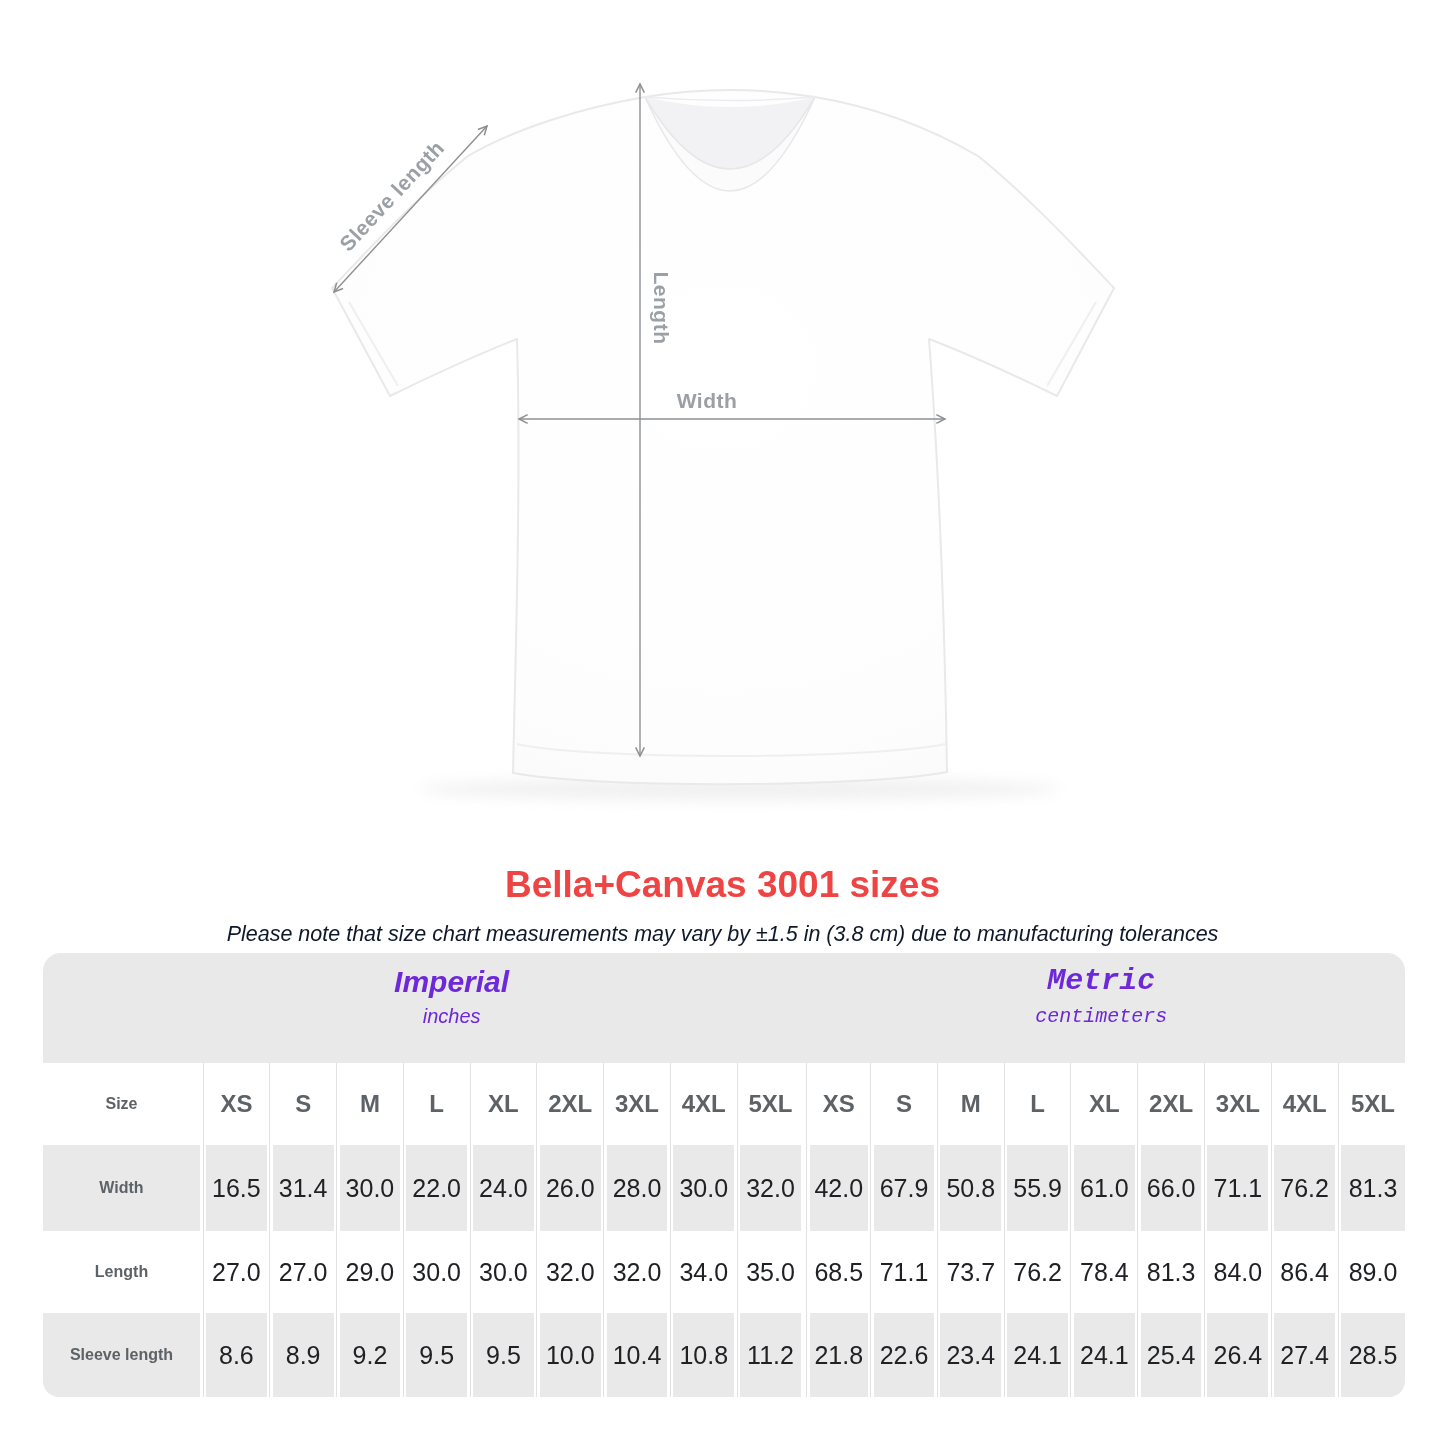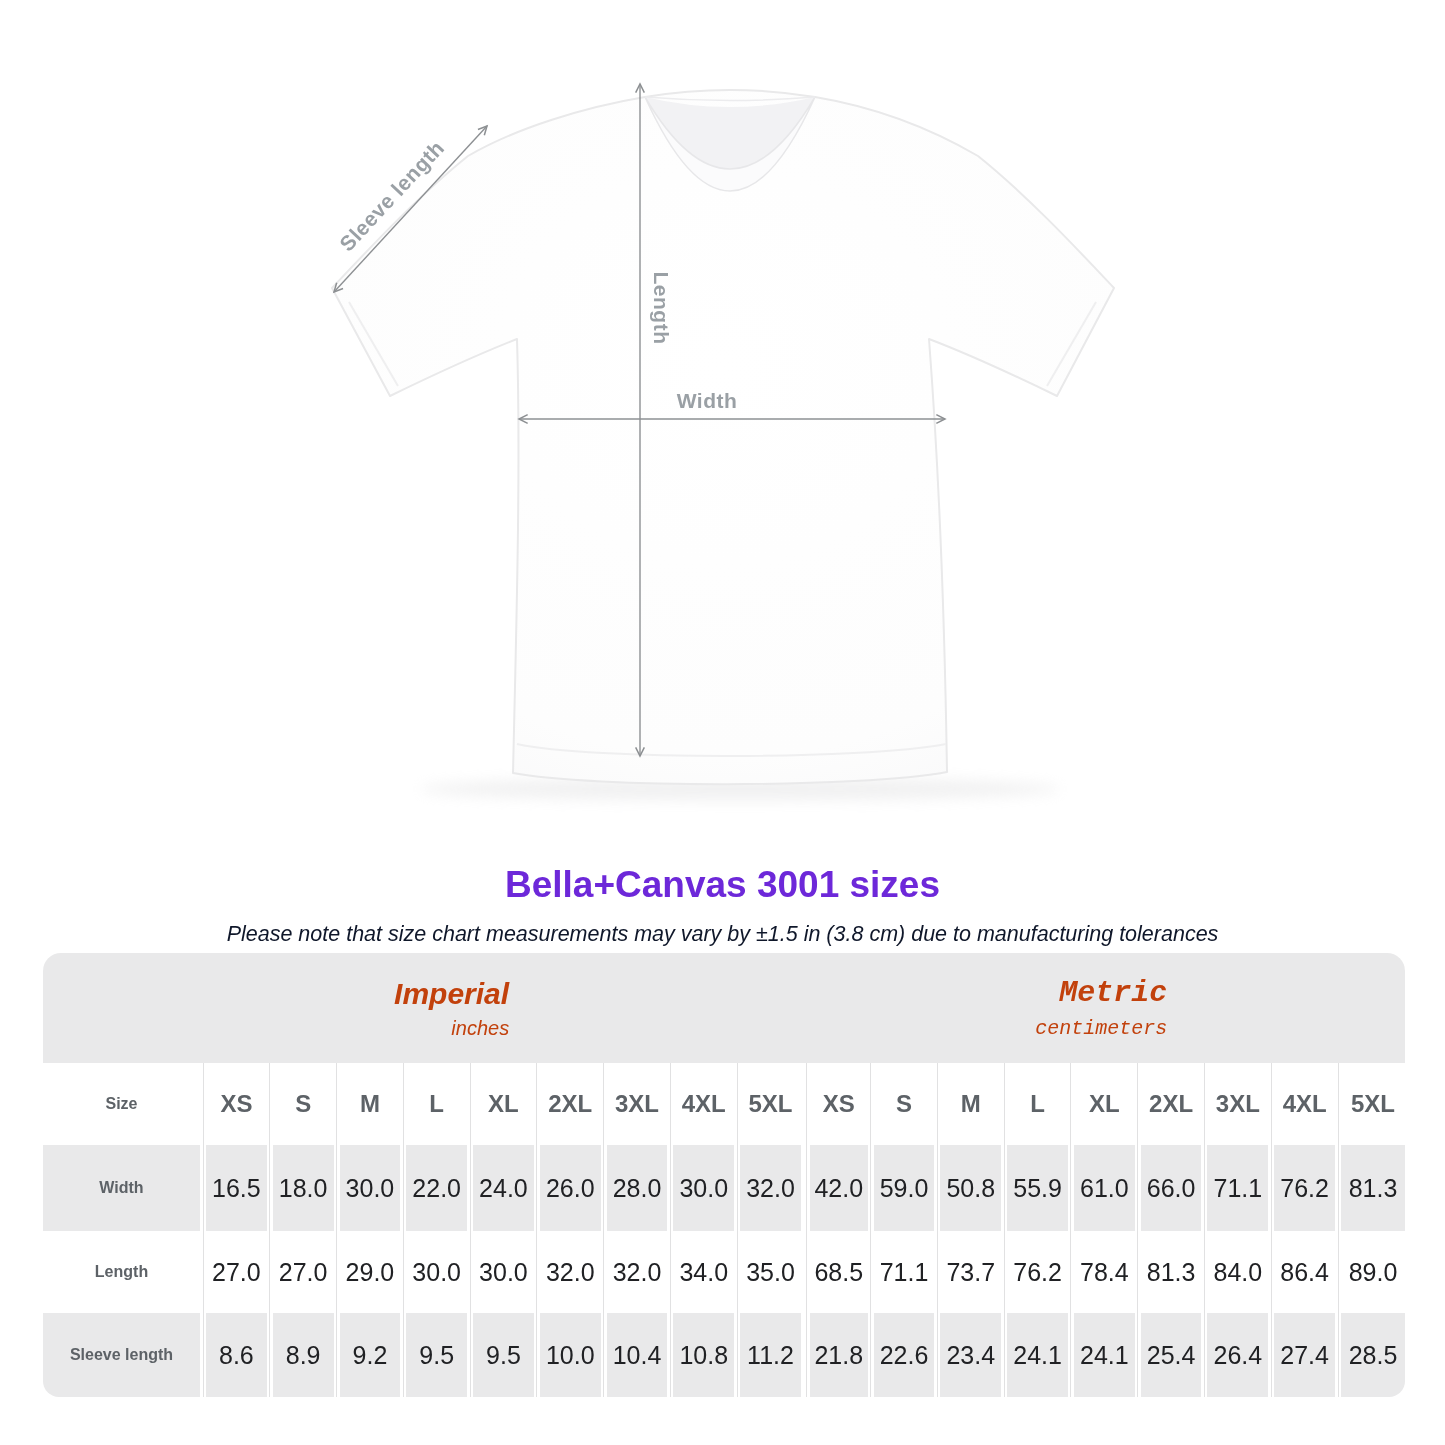--- a/index.html
+++ b/index.html
@@ -12,31 +12,31 @@
   .diagram { position:absolute; left:0; top:0; width:1445px; height:850px; }
   .diagram svg { position:absolute; left:0; top:0; }
   .mlabel { position:absolute; font-weight:bold; color:#9aa0a5; font-size:21px; letter-spacing:0.5px; white-space:nowrap; }
   .mlabel.sleeve { left:392px; top:196px; transform:translate(-50%,-50%) rotate(-47deg); }
   .mlabel.length { left:661px; top:308px; transform:translate(-50%,-50%) rotate(90deg); }
   .mlabel.width  { left:707px; top:401px; transform:translate(-50%,-50%); }
 
   
   .title {
     position:absolute; top:864px; left:0; width:1445px; text-align:center;
-    font-size:37px; font-weight:bold; color:#6d28d9;
+    font-size:37px; font-weight:bold; color:#ef4444;
   }
   .note {
     position:absolute; top:922px; left:0; width:1445px; text-align:center;
     font-size:21.5px; font-style:italic; color:#0f172a;
   }
 
   
   .chart { position:absolute; left:43px; top:953px; width:1362px; }
   .band { height:110px; background:#e9e9ea; border-radius:18px 18px 0 0; position:relative; }
-  .unit { position:absolute; top:24px; transform:translateX(-50%); text-align:right; color:#c2410c; }
+  .unit { position:absolute; top:12px; transform:translateX(-50%); text-align:center; color:#6d28d9; }
   .unit.imperial { left:30%; }
   .unit.metric   { left:77.7%;font-family:Liberation Mono, monospace; }
   .unit-name { font-size:30px; font-weight:bold; font-style:italic; line-height:1.1; }
   .unit-sub  { font-size:20px; font-style:italic; margin-top:7px; }
 
   table.sizes { border-collapse:separate; border-spacing:0; width:1362px; table-layout:fixed; }
   col.label-col { width:160px; }
   table.sizes td {
     text-align:center; vertical-align:middle; position:relative;
     border-left:3px solid #ffffff; border-right:3px solid #ffffff;
@@ -148,30 +148,30 @@
           <td>L</td>
           <td>XL</td>
           <td>2XL</td>
           <td>3XL</td>
           <td>4XL</td>
           <td>5XL</td>
         </tr>
         <tr class="r0 shade">
           <td>Width</td>
           <td>16.5</td>
-          <td>18.0</td>
+          <td>31.4</td>
           <td>30.0</td>
           <td>22.0</td>
           <td>24.0</td>
           <td>26.0</td>
           <td>28.0</td>
           <td>30.0</td>
           <td>32.0</td>
           <td class="m-first">42.0</td>
-          <td>59.0</td>
+          <td>67.9</td>
           <td>50.8</td>
           <td>55.9</td>
           <td>61.0</td>
           <td>66.0</td>
           <td>71.1</td>
           <td>76.2</td>
           <td>81.3</td>
         </tr>
         <tr class="r1">
           <td>Length</td>

